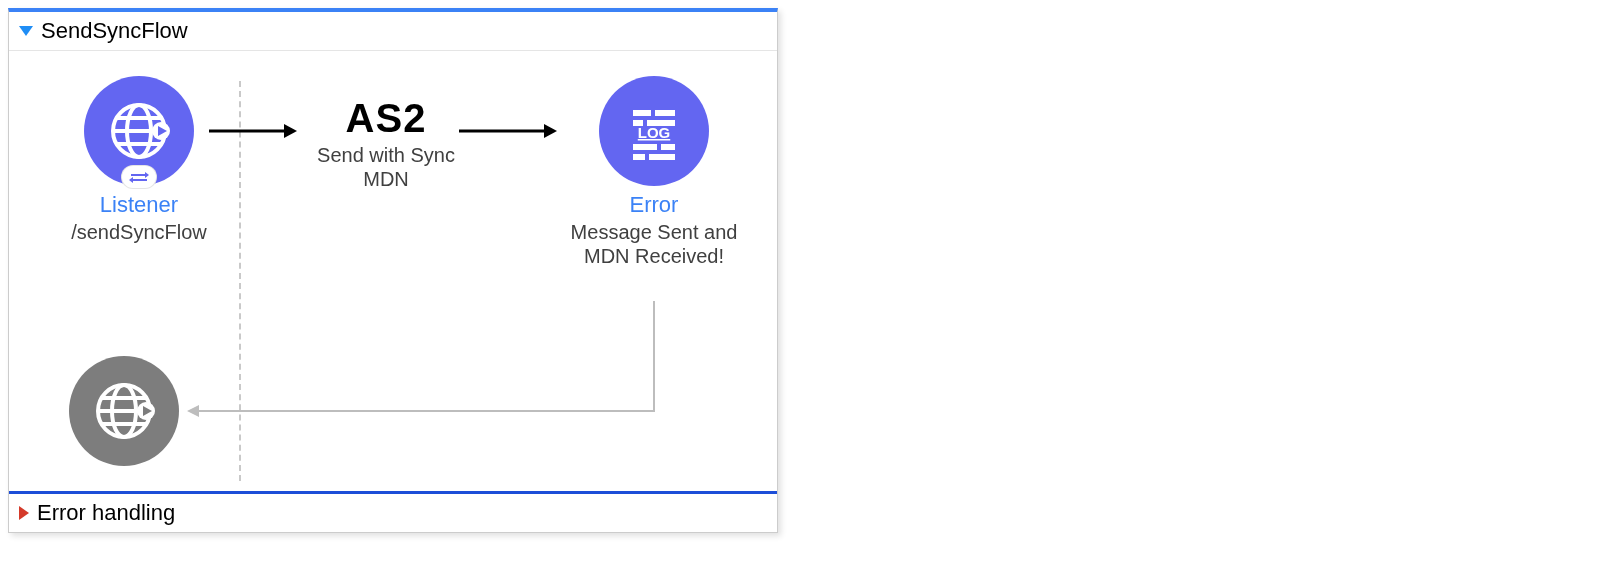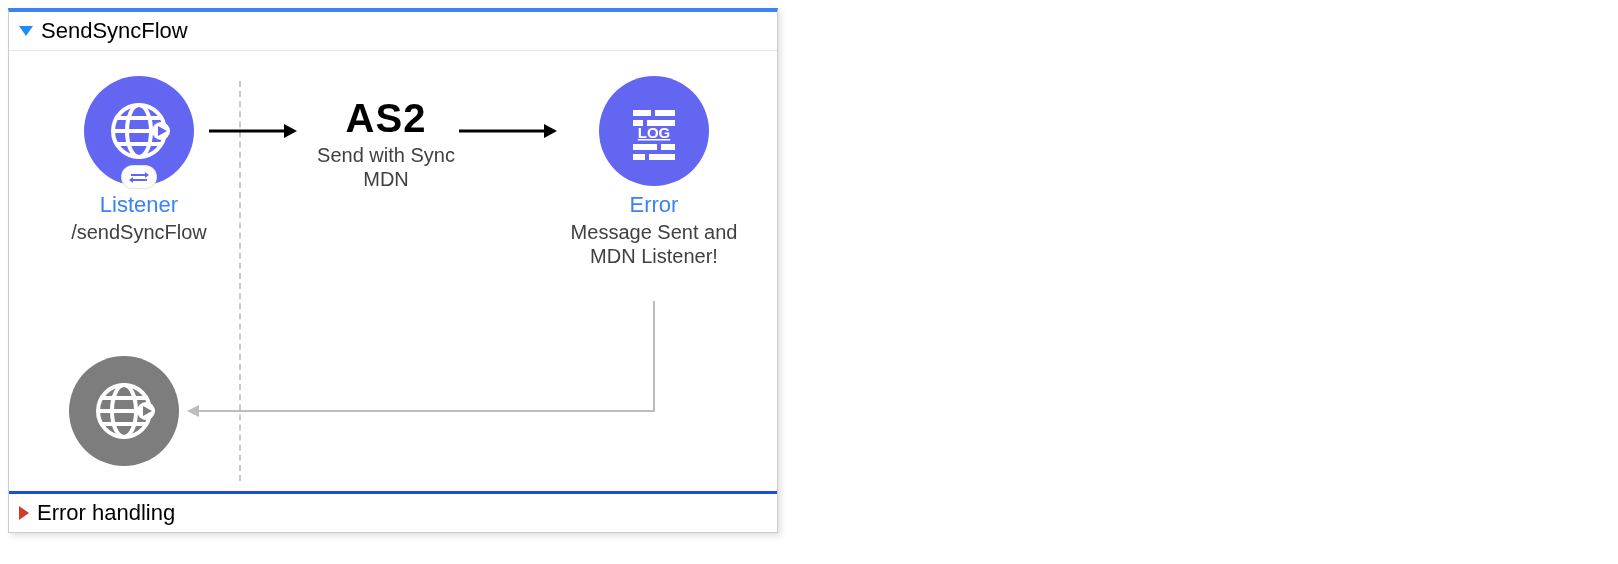--- a/index.html
+++ b/index.html
@@ -131,21 +131,21 @@
           <rect x="14" y="24" width="10" height="6" fill="#fff"></rect>
           <rect x="28" y="24" width="28" height="6" fill="#fff"></rect>
           <text x="35" y="42" text-anchor="middle" fill="#fff" font-size="15" font-family="Arial" font-weight="bold" style="text-decoration:underline;">LOG</text>
           <rect x="14" y="48" width="24" height="6" fill="#fff"></rect>
           <rect x="42" y="48" width="14" height="6" fill="#fff"></rect>
           <rect x="14" y="58" width="12" height="6" fill="#fff"></rect>
           <rect x="30" y="58" width="26" height="6" fill="#fff"></rect>
         </svg>
       </div>
       <div class="type-label">Error</div>
-      <div class="detail-label">Message Sent and MDN Listener!</div>
+      <div class="detail-label">Message Sent and MDN Received!</div>
     </div>
 
     <svg class="arrow" style="left:175px; top:250px;" width="480" height="130">
       <path class="arrow-line light" d="M470 0 L470 110 L15 110"></path>
       <polygon class="arrow-head light" points="15,104 3,110 15,116"></polygon>
     </svg>
 
     <div class="node" style="left:60px; top:305px; width:110px;">
       <div class="circle c-gray">
         <svg width="70" height="70" viewBox="0 0 70 70">

